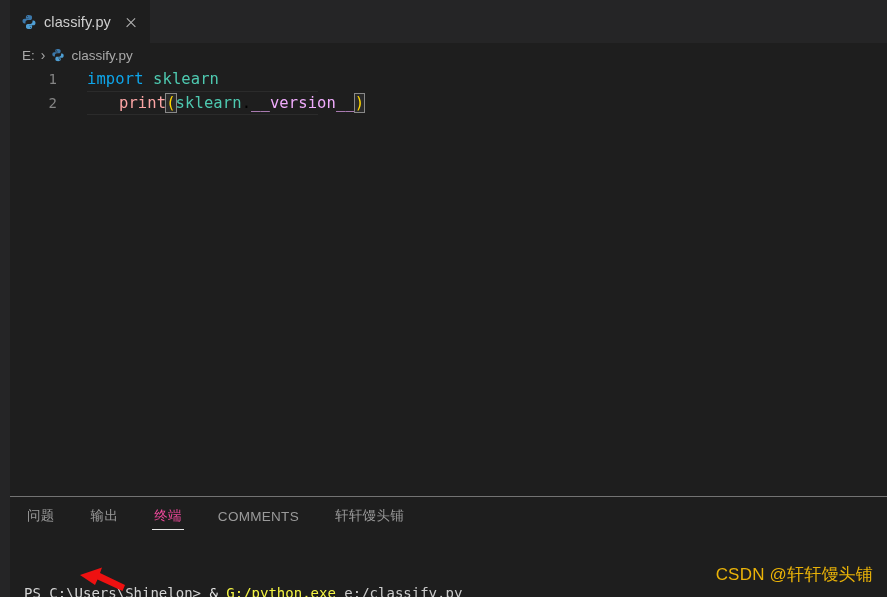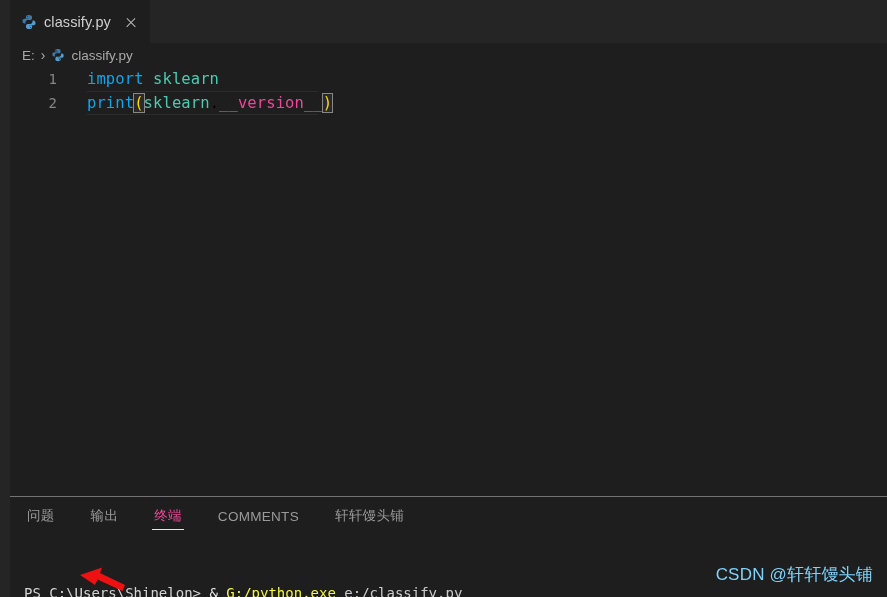--- a/index.html
+++ b/index.html
@@ -90,23 +90,23 @@
     text-align:right;
     color:#858585;
     font-size:14px;
     padding-right:0px;
     font-family:"DejaVu Sans Mono", monospace;
   }
   .code-text { padding-left:30px; letter-spacing:.1px; }
 
   .tok-kw   { color:#0ea5e9; }
   .tok-mod  { color:#4ec9b0; }
-  .tok-fn   { color:#0ea5e9; }
+  .tok-fn   { color:#fca5a5;margin-left:32px; }
   .tok-obj  { color:#4ec9b0; }
-  .tok-attr { color:#ec4899; }
+  .tok-attr { color:#f0abfc; }
   .tok-br   { color:#ffd700; }
   .bracket-box {
     outline:1px solid #888888;
     outline-offset:0px;
     background:#2a2a2a;
   }
   .line2-hl {
     position:absolute; left:77px; top:0;
     height:24px; width:231px;
     border-top:1px solid #2b2b2b;
@@ -167,21 +167,21 @@
     left:78px; top:566px;
     width:70px; height:28px;
     pointer-events:none;
   }
 
   
   .watermark {
     position:absolute;
     right:14px; bottom:11px;
     font-size:17px;
-    color:#7dd3fc;
+    color:#eab308;
     font-family:"Liberation Sans", sans-serif;
     white-space:nowrap;
     letter-spacing:.2px;
   }
 </style>
 </head>
 <body>
 
 <div id="app">
 

